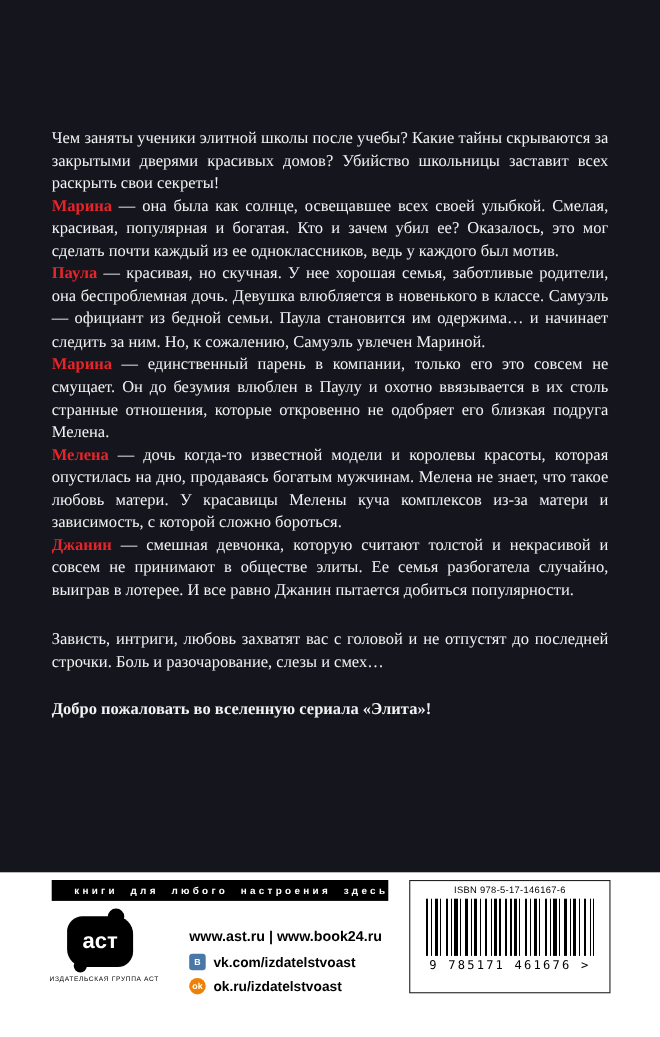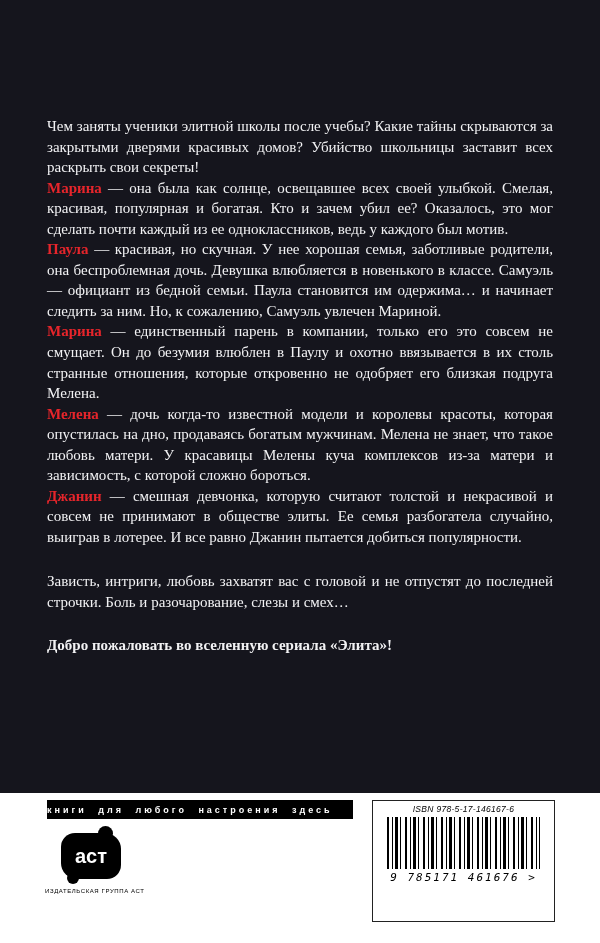--- a/index.html
+++ b/index.html
@@ -32,21 +32,21 @@
   .footer {
     position:absolute; left:0; right:0; bottom:0;
     height:150px; background:#ffffff;
     font-family:"Liberation Sans", sans-serif;
     color:#000;
   }
   .banner {
     position:absolute; top:7px; left:47px;
     width:306px; height:19px;
     background:#000; color:#fff;
-    display:flex; align-items:center; justify-content:flex-start;
+    display:flex; align-items:center; justify-content:flex-end;
     font-size:9px; font-weight:bold;
     letter-spacing:3px; word-spacing:6px;
     text-transform:lowercase;
   }
   .logo-block { position:absolute; left:45px; top:40px; width:92px; text-align:right; }
   .logo-blob {
     position:relative; margin:0 auto;
     width:60px; height:46px; background:#000;
     border-radius:14px 16px 14px 16px;
     display:flex; align-items:center; justify-content:center;
@@ -67,26 +67,25 @@
   .badge {
     width:15px; height:15px; margin-right:7px;
     border-radius:3px; color:#fff;
     display:flex; align-items:center; justify-content:center;
     font-size:8px; font-weight:bold; font-family:"Liberation Sans", sans-serif;
   }
   .vk { background:#4a76a8; }
   .ok { background:#ee8208; border-radius:50%; }
   .barcode-box {
     position:absolute; top:7px; right:45px;
-    width:183px; height:122px;
+    width:183px; height:103px;
     background:#fff; border:1px solid #222;
     box-sizing:border-box;
     padding:3px 6px 15px 6px;
     text-align:center;
-    font-style:italic;
   }
   .isbn { font-size:8.5px; letter-spacing:0.3px; margin-bottom:3px; }
   .bars {
     height:52px; margin:0 8px;
     background:repeating-linear-gradient(90deg,
       #000 0 2px,  #fff 2px 5px,
       #000 5px 6px,#fff 6px 8px,
       #000 8px 11px,#fff 11px 13px,
       #000 13px 14px,#fff 14px 18px);
   }
@@ -121,20 +120,31 @@
       <span>книги для любого настроения здесь</span>
     </div>
 
     <div class="logo-block">
       <div class="logo-blob">
         <span>аст</span>
       </div>
       <div class="logo-caption">ИЗДАТЕЛЬСКАЯ ГРУППА АСТ</div>
     </div>
 
+    <div class="links">
+      <div class="sites">www.ast.ru | www.book24.ru</div>
+      <div class="link-row">
+        <span class="badge vk">B</span>
+        <span>vk.com/izdatelstvoast</span>
+      </div>
+      <div class="link-row">
+        <span class="badge ok">ok</span>
+        <span>ok.ru/izdatelstvoast</span>
+      </div>
+    </div>
 
     <div class="barcode-box">
       <div class="isbn">ISBN 978-5-17-146167-6</div>
       <div class="bars"></div>
       <div class="digits">9 785171 461676 &gt;</div>
     </div>
 
   </div>
 </div>
 

